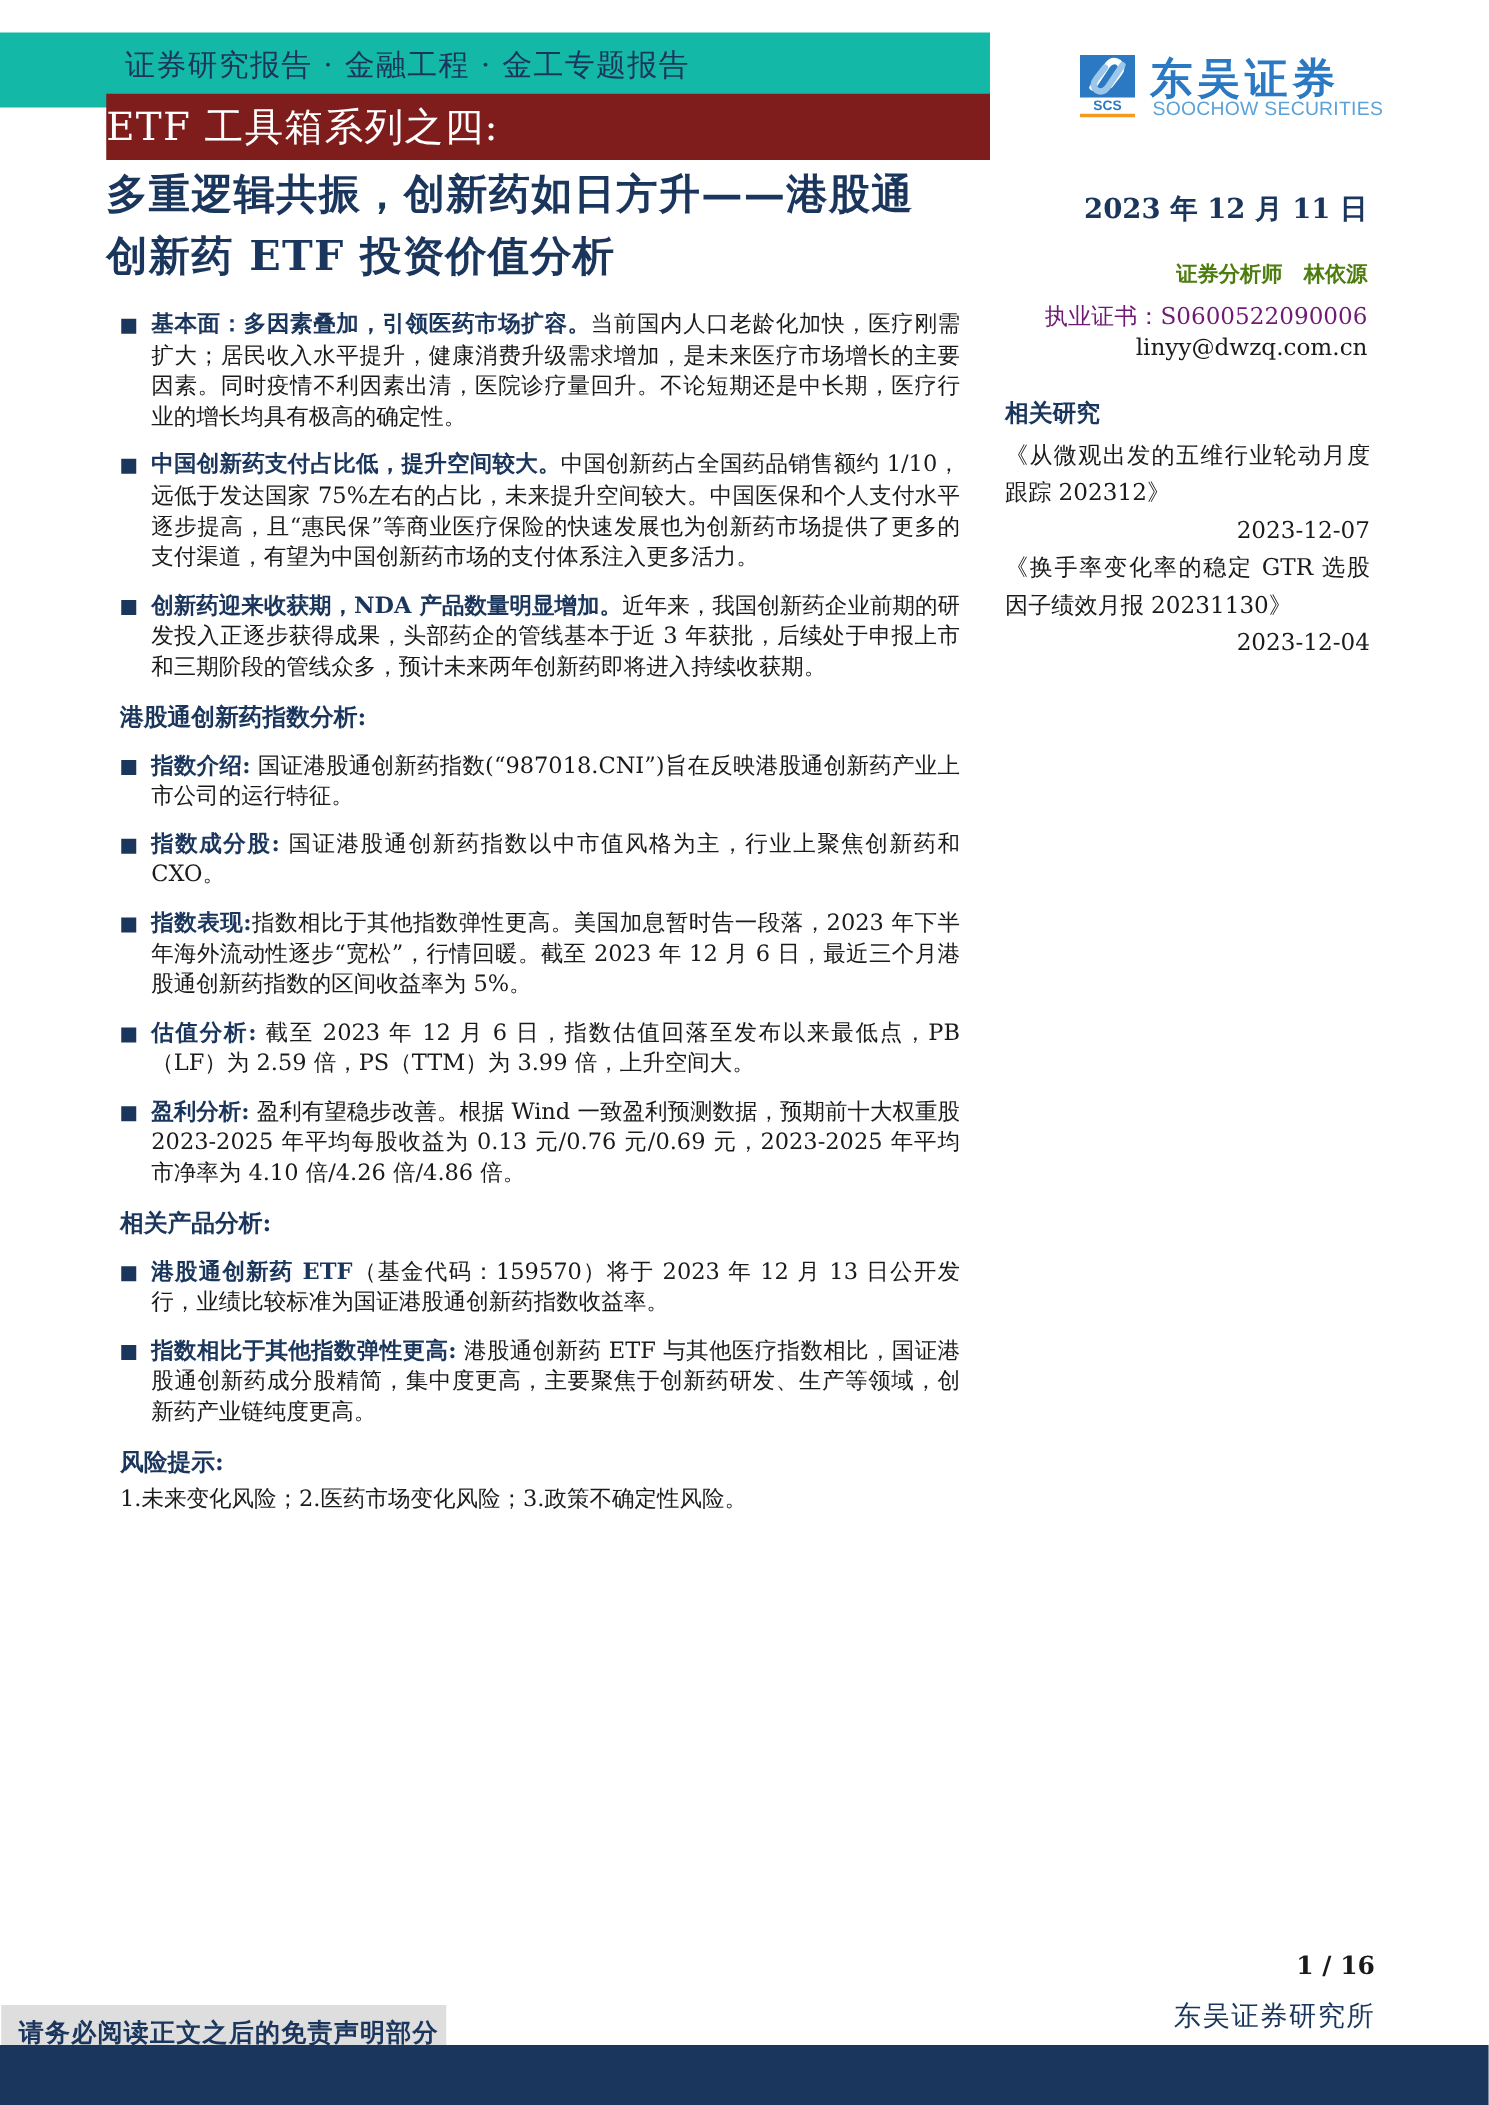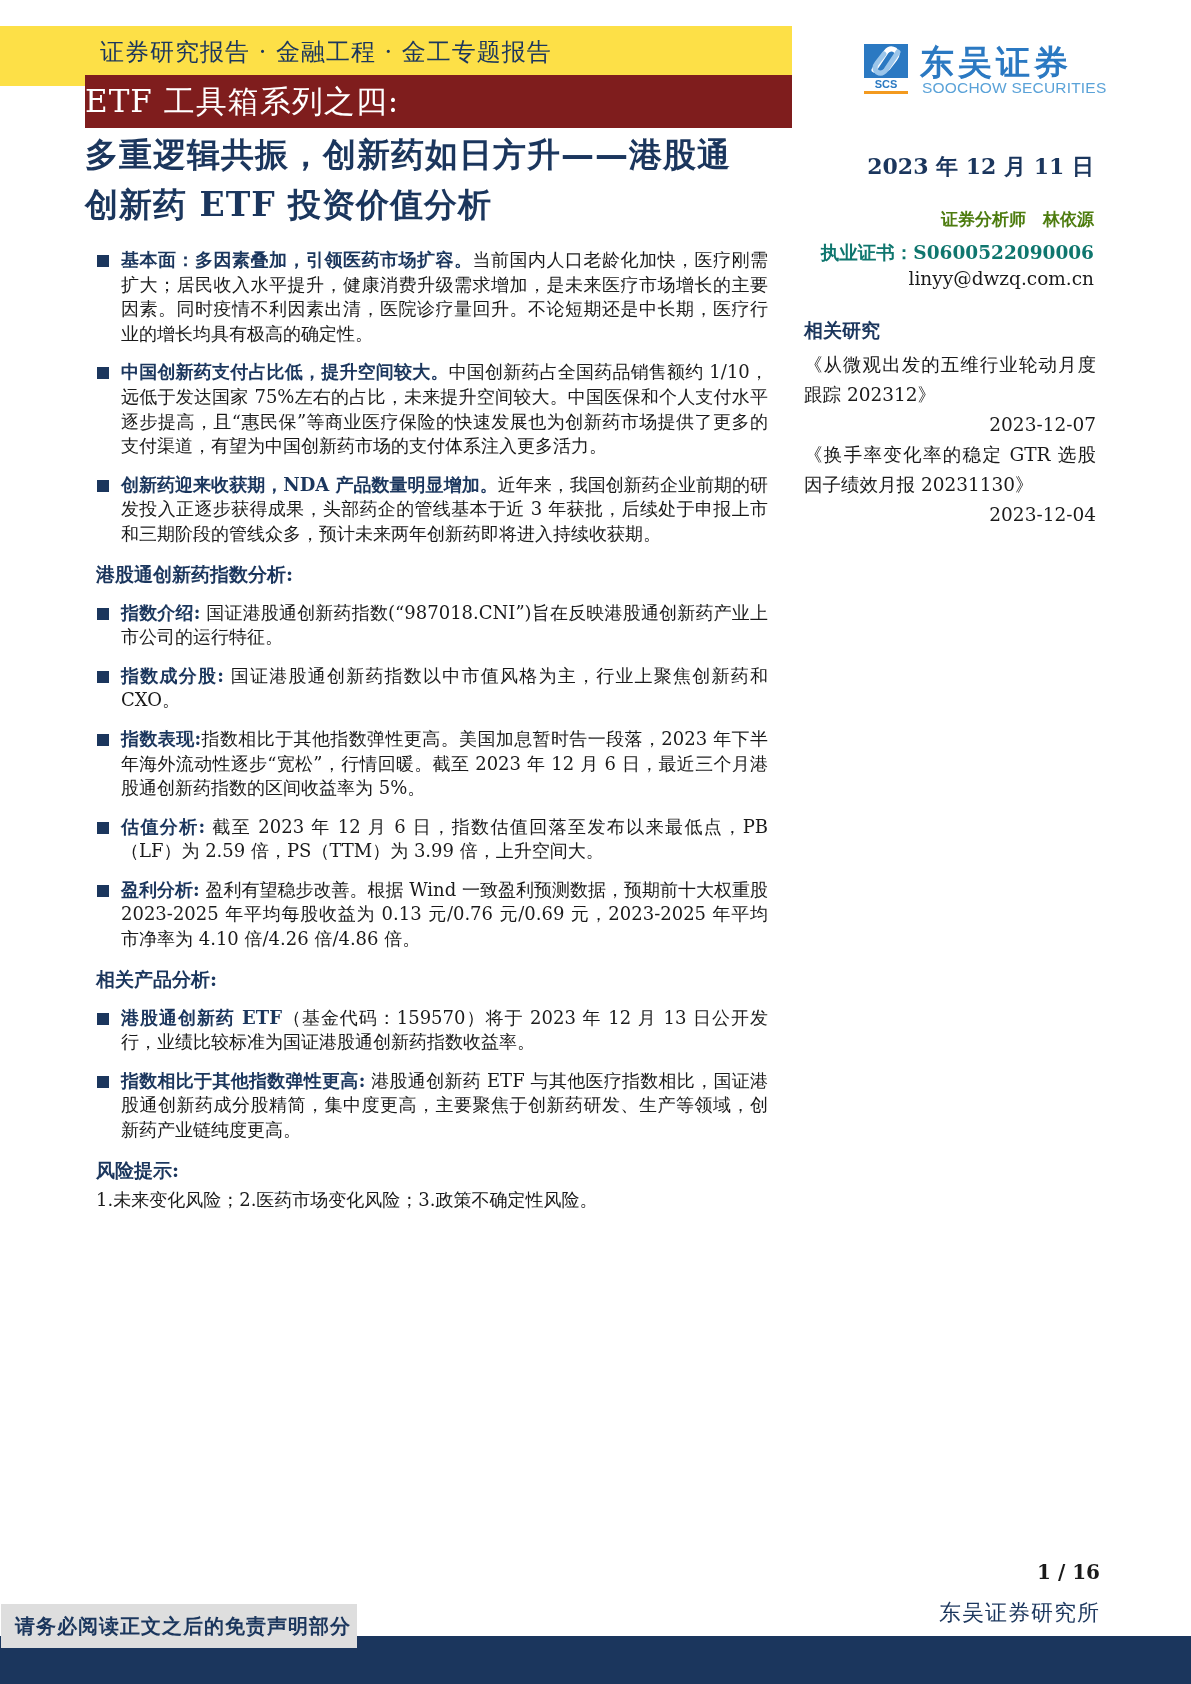--- a/index.html
+++ b/index.html
@@ -1,53 +1,53 @@
 <!DOCTYPE html>
 <html><head>
 <meta charset="utf-8">
 <style>
   * { margin: 0; padding: 0; box-sizing: border-box; }
   html, body { width: 1191px; height: 1684px; background: #ffffff; overflow: hidden; }
   body { position: relative; font-family: "DejaVu Serif", "Liberation Serif", serif; color: #1a1a1a; }
 
-  .top-band { position: absolute; left: 0; top: 26px; width: 792px; height: 60px; background: #fde047; }
+  .top-band { position: absolute; left: 0; top: 26px; width: 792px; height: 60px; background: #14b8a6; }
   .top-band .crumb { position: absolute; left: 100px; top: 10px; font-size: 24px; color: #1b365d; letter-spacing: 1px; white-space: nowrap; }
 
   .series-band { position: absolute; left: 85px; top: 75px; width: 707px; height: 53px; background: #7f1d1d; }
   .series-band .series { position: absolute; left: 0; top: 6px; font-size: 31px; color: #ffffff; white-space: nowrap; letter-spacing: 1px; }
 
   .main-title { position: absolute; left: 85px; top: 130px; width: 700px; font-size: 33px; font-weight: bold; color: #1b365d; line-height: 50px; letter-spacing: 1px; }
 
   .logo { position: absolute; left: 864px; top: 44px; width: 240px; height: 56px; }
   .logo .mark { position: absolute; left: 0; top: 0; width: 44px; height: 50px; }
   .logo .cn { position: absolute; left: 56px; top: -4px; font-family: "DejaVu Sans", sans-serif; font-size: 34px; font-weight: bold; color: #2b79c2; letter-spacing: 4px; white-space: nowrap; }
   .logo .en { position: absolute; left: 58px; top: 35px; font-family: "Liberation Sans", sans-serif; font-size: 15.5px; color: #5aa2d8; white-space: nowrap; letter-spacing: 0.2px; }
 
   .side { position: absolute; left: 800px; width: 294px; text-align: right; }
   .date { top: 152px; font-size: 22px; font-weight: bold; color: #1b365d; }
   .analyst { top: 208px; font-size: 17px; font-weight: bold; color: #4d7c0f; }
-  .cert { top: 240px; font-size: 18.5px; color: #0f766e; font-weight: bold; }
+  .cert { top: 240px; font-size: 18.5px; color: #701a75; }
   .email { top: 268px; font-size: 18.5px; color: #1a1a1a; }
 
   .rel { position: absolute; left: 804px; top: 318px; width: 292px; }
   .rel h3 { font-size: 19px; font-weight: bold; color: #1b365d; margin-bottom: 6px; }
   .rel .item { font-size: 18.5px; line-height: 30px; color: #1a1a1a; text-align: justify; }
   .rel .item-date { font-size: 18.5px; line-height: 30px; text-align: right; margin-bottom: 0; }
 
   .body { position: absolute; left: 96px; top: 248px; width: 672px; }
   .sec-h { font-size: 19px; font-weight: bold; color: #1b365d; line-height: 26px; }
   .bullet { position: relative; padding-left: 25px; font-size: 18px; line-height: 24.6px; text-align: justify; color: #1a1a1a; }
   .bullet .sq { position: absolute; left: 1px; top: 7px; width: 12px; height: 12px; background: #1b365d; }
   .bullet .lead { font-weight: bold; color: #1b365d; }
   .plain { font-size: 18px; line-height: 26px; color: #1a1a1a; }
 
   .pageno { position: absolute; left: 1000px; top: 1560px; width: 100px; text-align: right; font-size: 20px; font-weight: bold; color: #1a1a1a; white-space: nowrap; }
   .foot-inst { position: absolute; left: 900px; top: 1598px; width: 200px; text-align: right; font-size: 22px; color: #1b365d; letter-spacing: 1px; }
   .bottom-bar { position: absolute; left: 0; top: 1636px; width: 1191px; height: 48px; background: #1b365d; }
-  .disclaimer { position: absolute; left: 1px; top: 1604px; width: 356px; height: 44px; background: #dedede; text-align: center; }
+  .disclaimer { position: absolute; left: 1px; top: 1604px; width: 356px; height: 32px; background: #dedede; text-align: center; }
   .disclaimer span { position: absolute; left: 14px; top: 9px; font-size: 20px; font-weight: bold; color: #1b365d; letter-spacing: 1px; white-space: nowrap; }
 </style>
 </head>
 <body>
 
 <div class="top-band">
   <span class="crumb">证券研究报告 · 金融工程 · 金工专题报告</span>
 </div>
 
 <div class="series-band">

